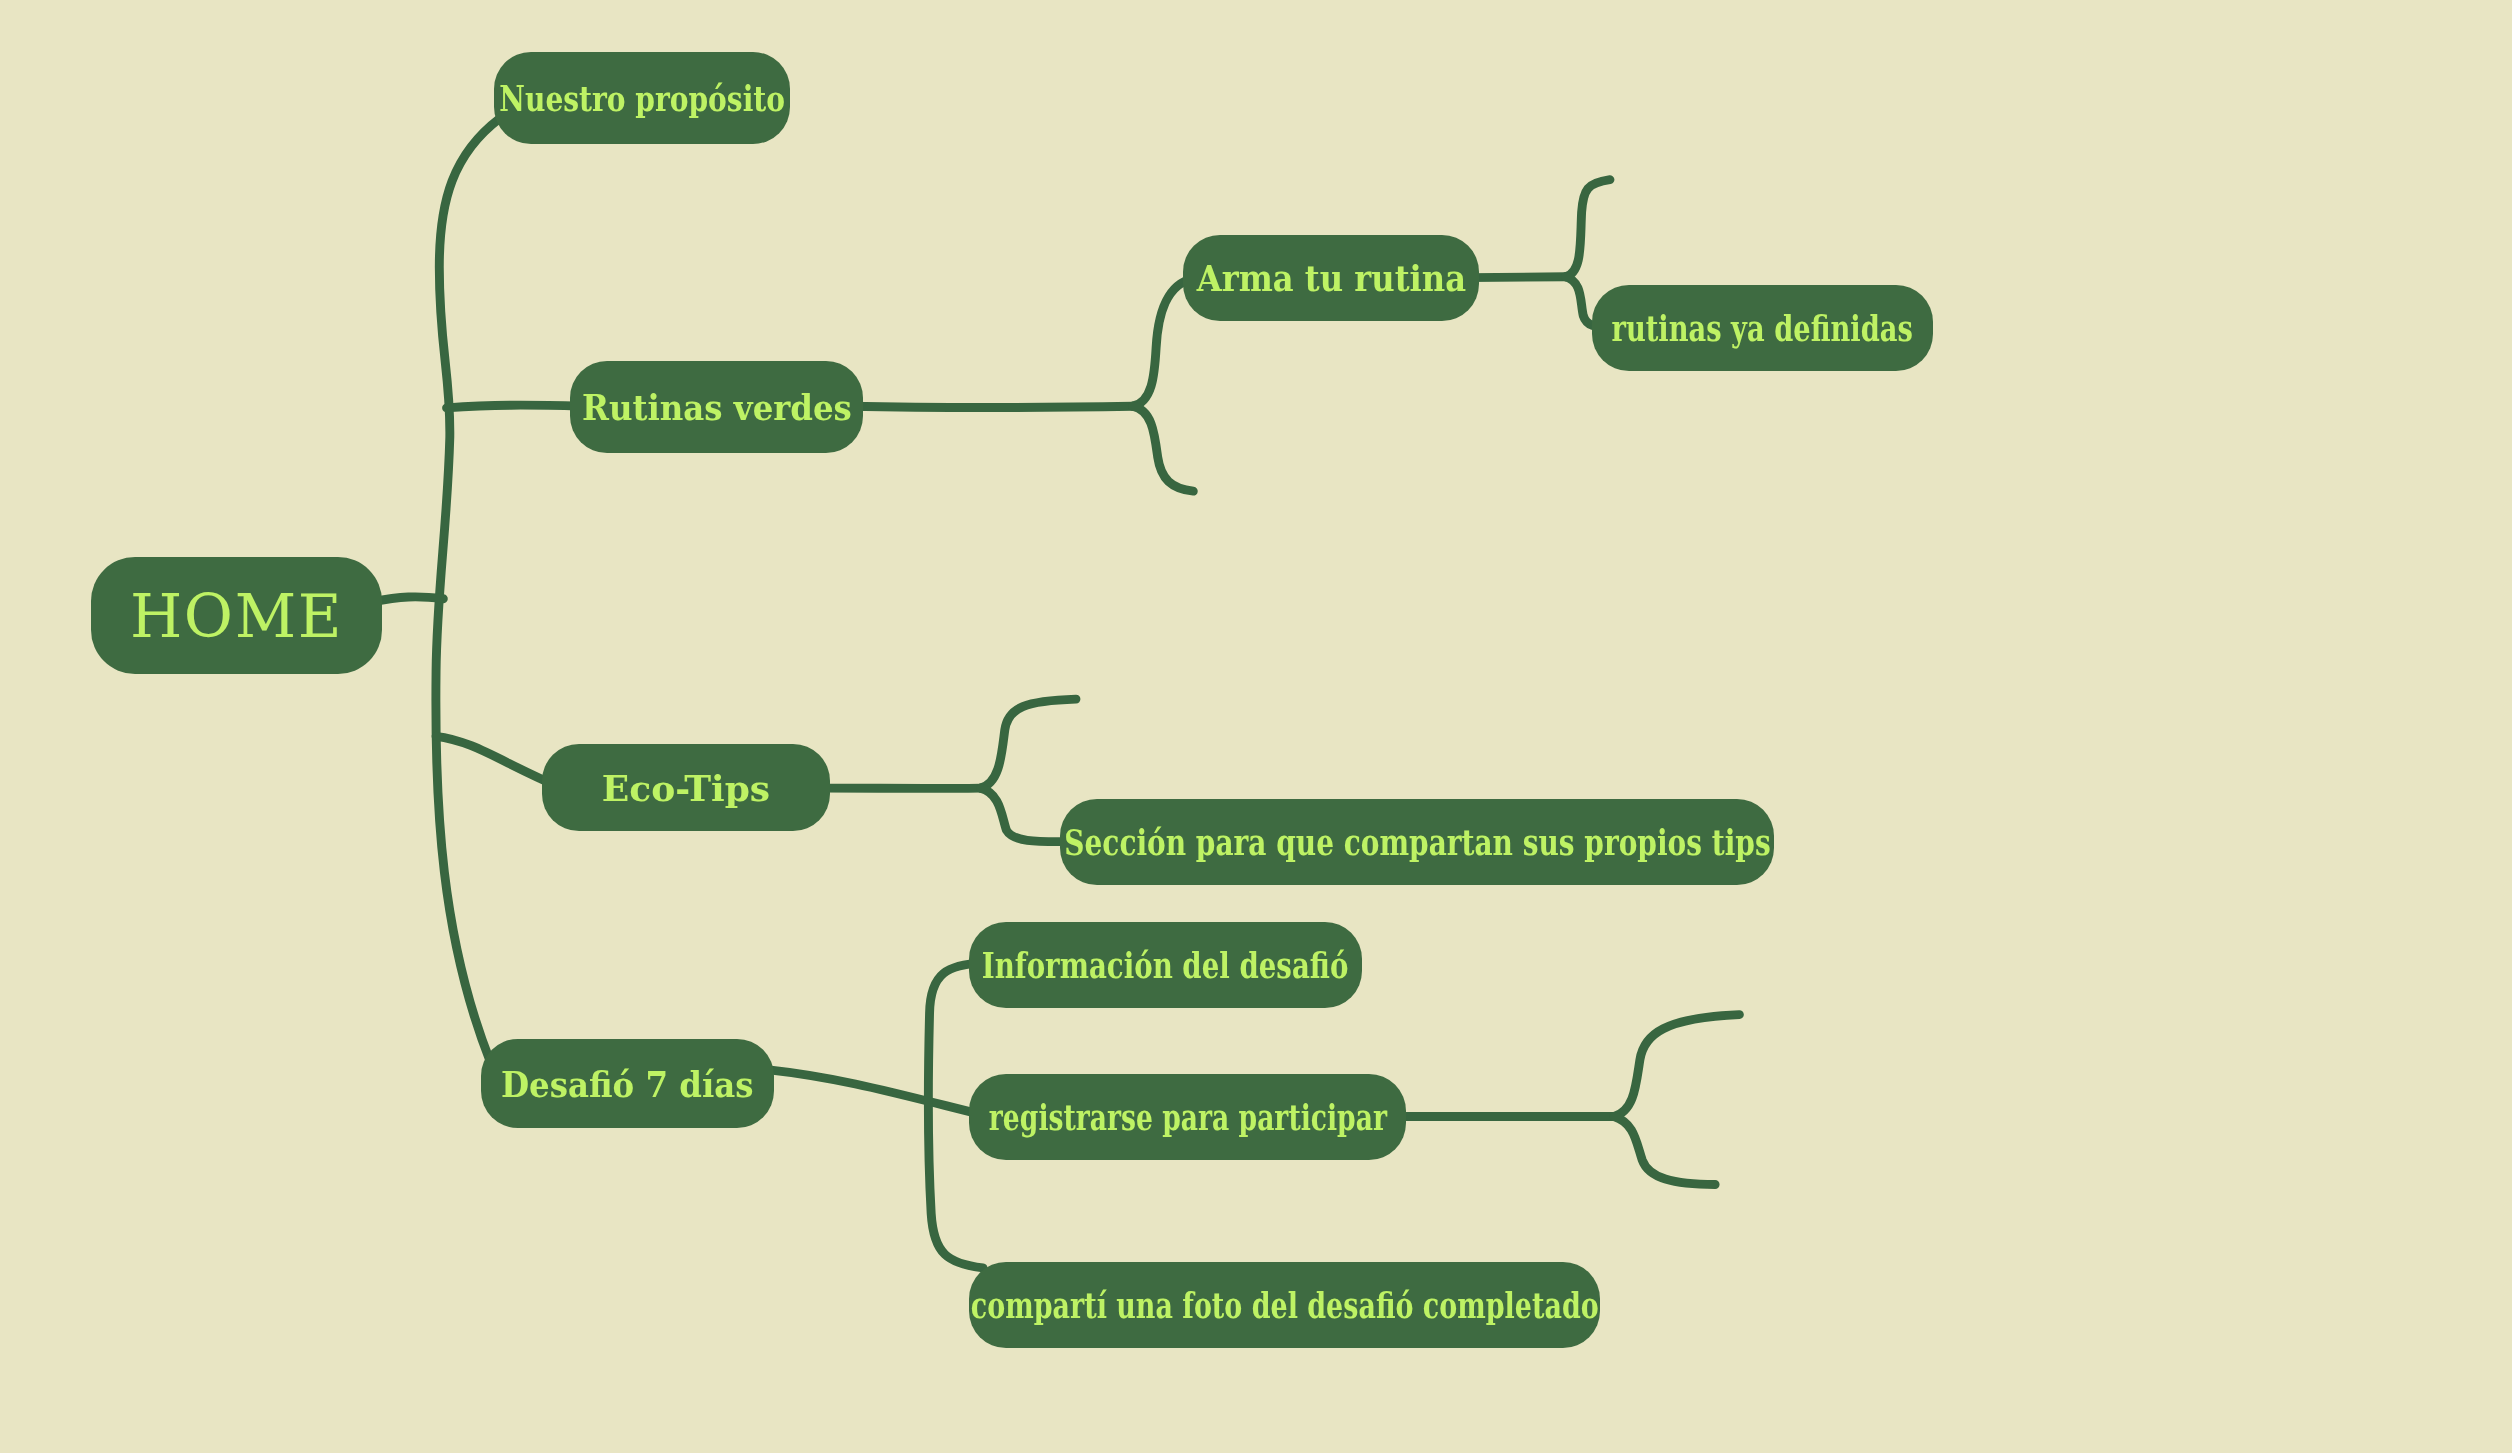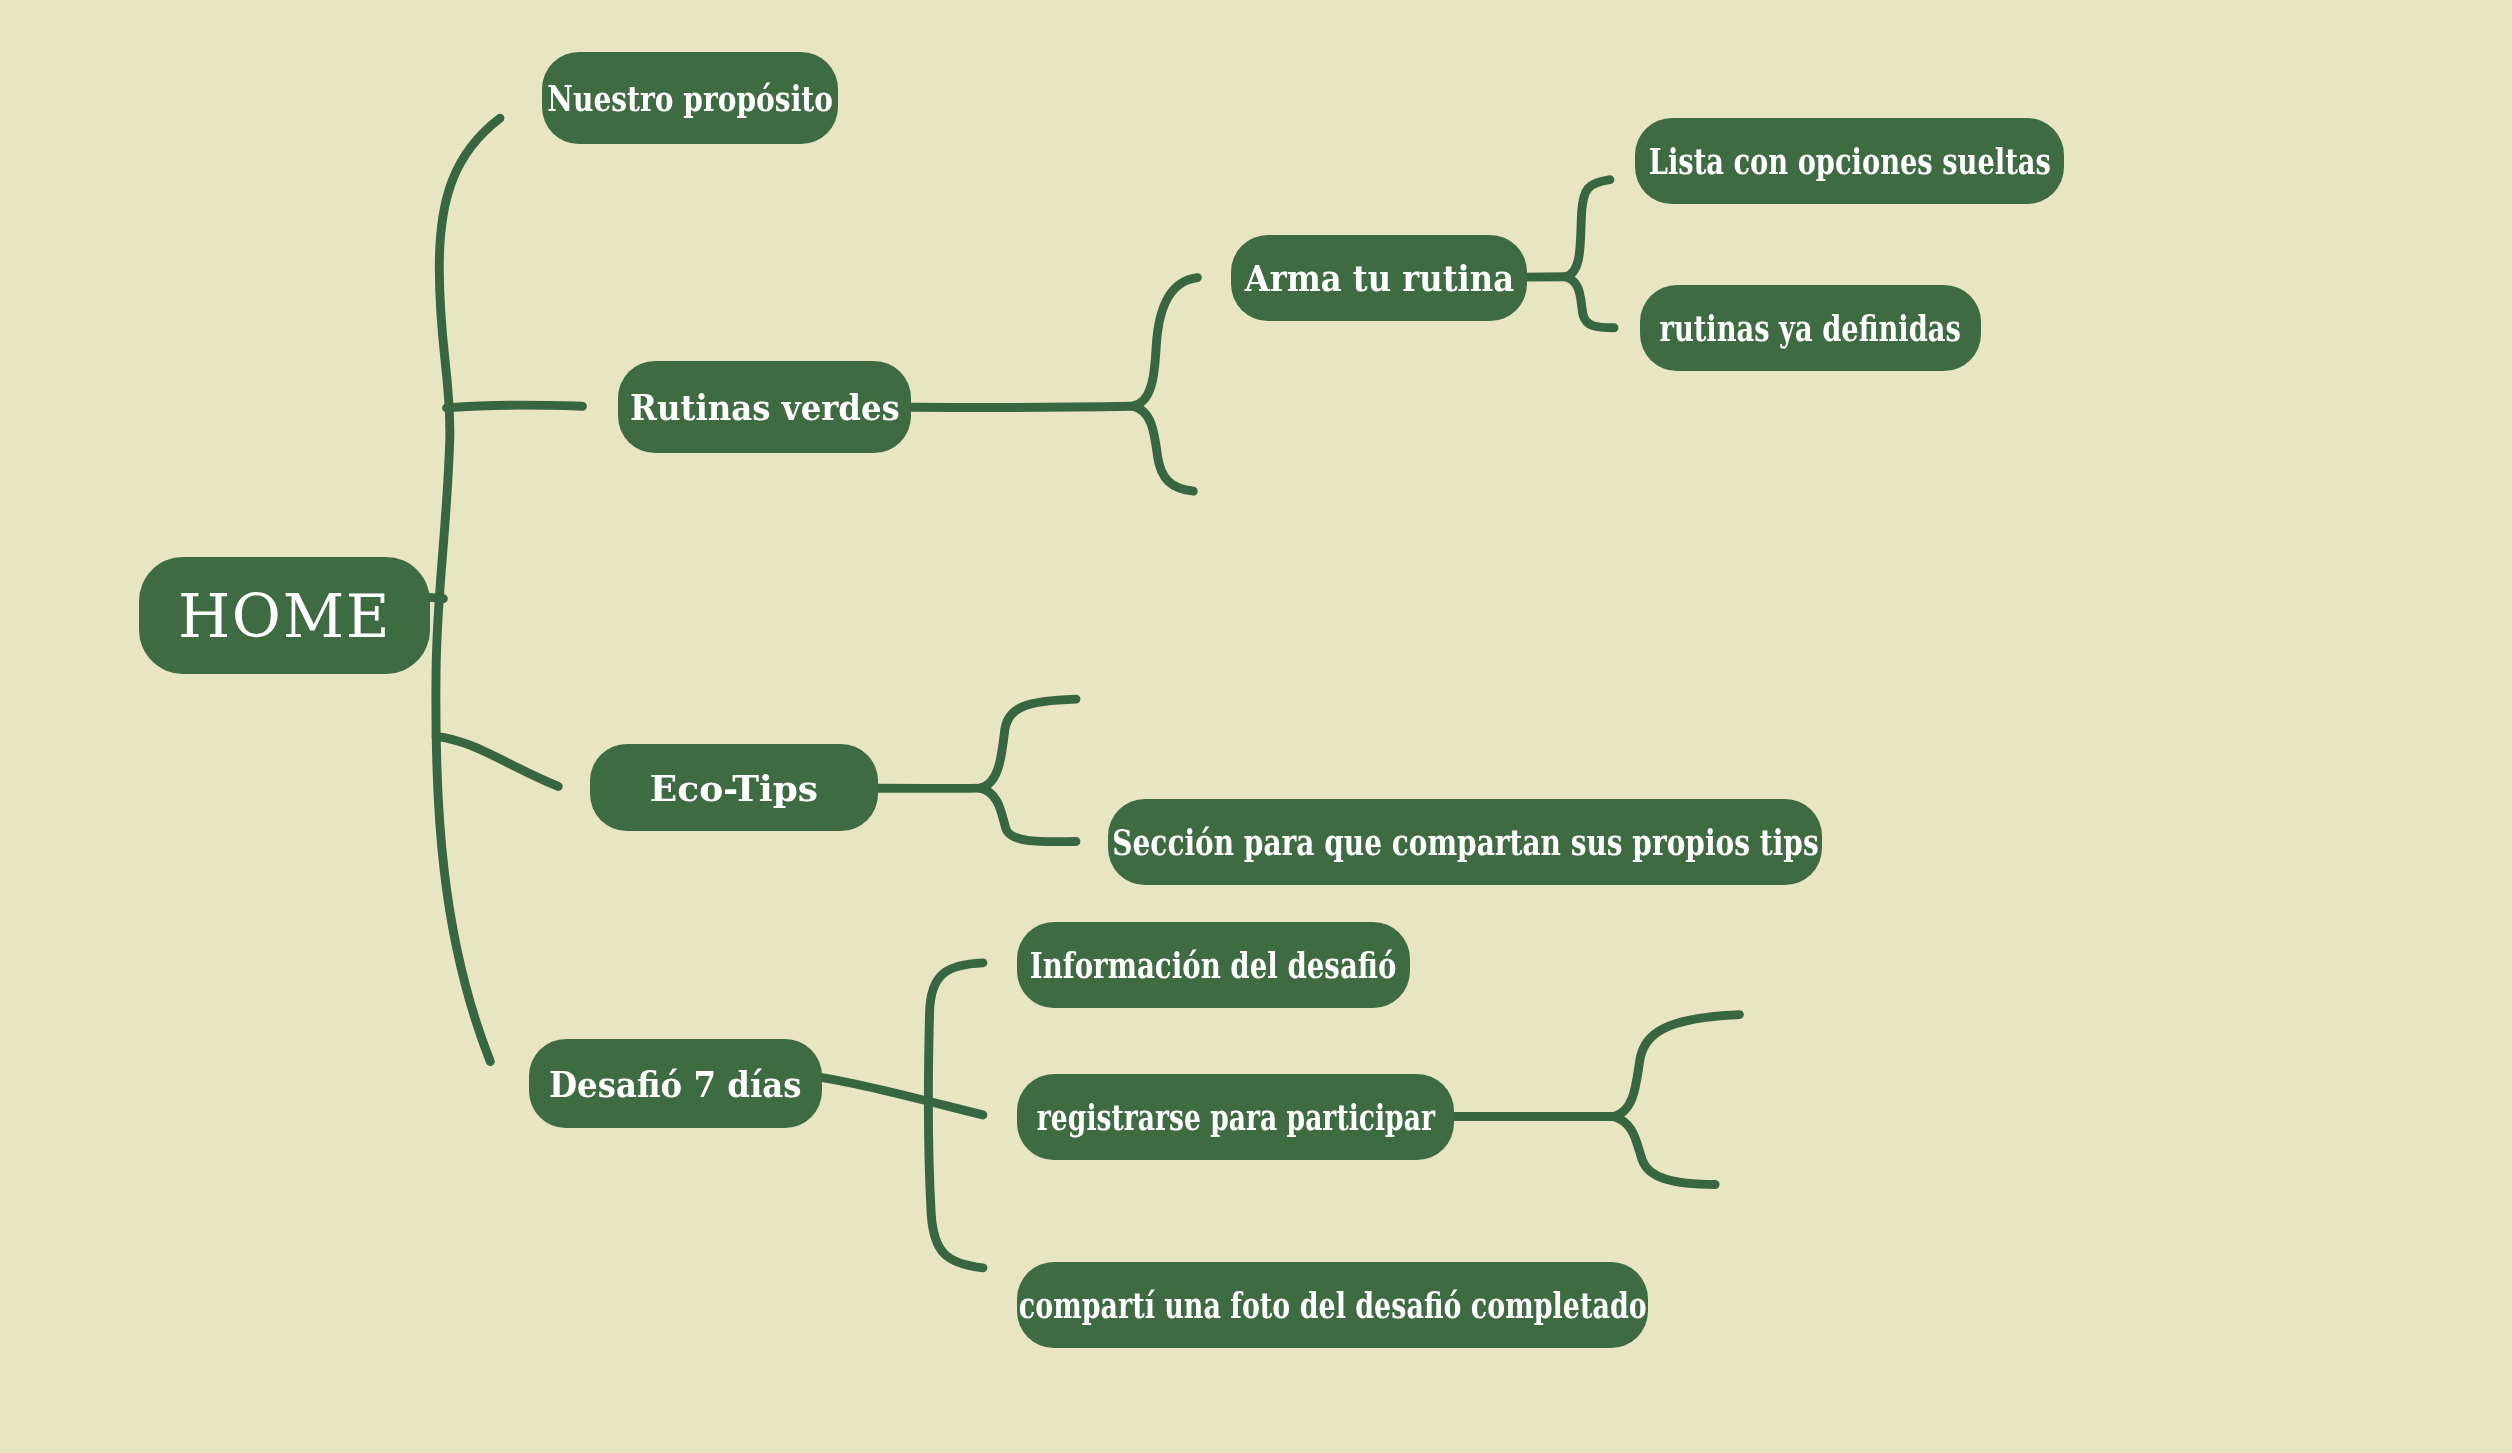--- a/index.html
+++ b/index.html
@@ -22,31 +22,30 @@
     fill: none;
     stroke: #386640;
     stroke-width: 11;
     stroke-linecap: round;
   }
 
   .node {
     position: absolute;
     z-index: 1;
     background: #3e6b41;
-    color: #ffffff;
+    color: #bef264;
     display: flex;
     align-items: center;
     justify-content: center;
     border-radius: 37px;
     font-weight: bold;
     font-size: 35px;
     white-space: nowrap;
     box-sizing: border-box;
     padding: 0 19.4px;
-    margin-left: 48px;
   }
   .node > span {
     display: inline-block;
     transform: scaleX(var(--sx, 1));
   }
   .node.root {
     font-weight: normal;
     font-size: 60px;
     border-radius: 44px;
     letter-spacing: 1.6px;
@@ -88,23 +87,20 @@
   </div>
 
   <div class="node lvl1" style="left:570px; top:361px; width:293px; height:92px; --sx:.9;">
     <span>Rutinas verdes</span>
   </div>
 
   <div class="node" style="left:1183px; top:235px; width:296px; height:86px; --sx:.92;">
     <span>Arma tu rutina</span>
   </div>
 
-  <div class="node" style="left:1587px; top:118px; width:429px; height:86px; --sx:.78;">
-    <span>Lista con opciones sueltas</span>
-  </div>
 
   <div class="node" style="left:1592px; top:285px; width:341px; height:86px; --sx:.78;">
     <span>rutinas ya definidas</span>
   </div>
 
 
   <div class="node lvl1" style="left:542px; top:744px; width:288px; height:87px;">
     <span>Eco-Tips</span>
   </div>
 

